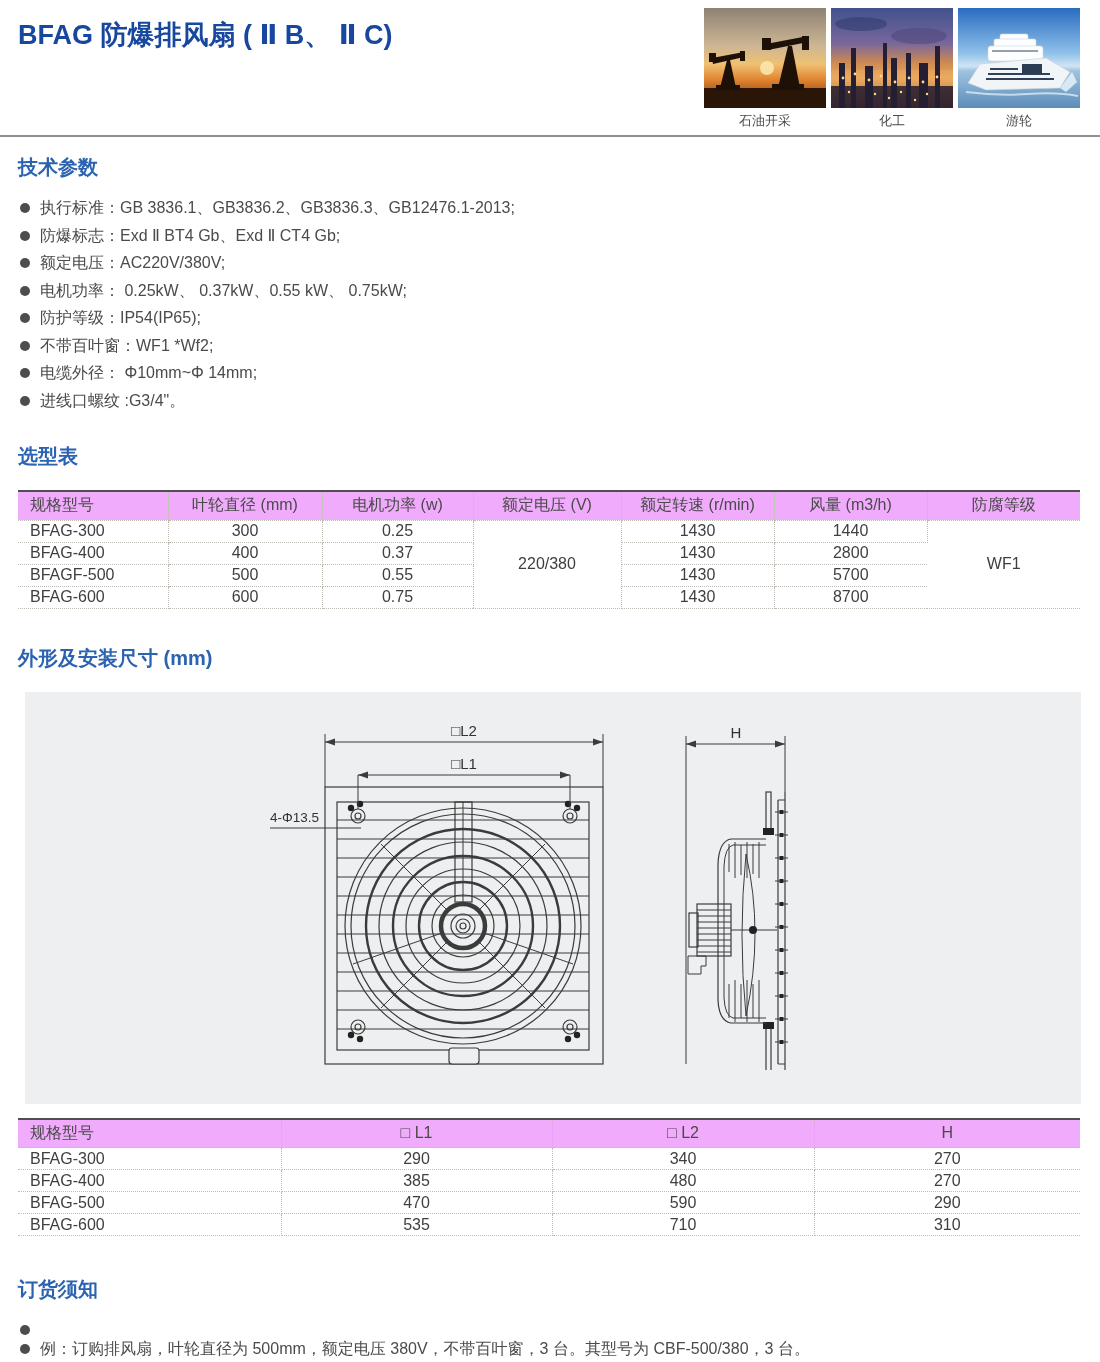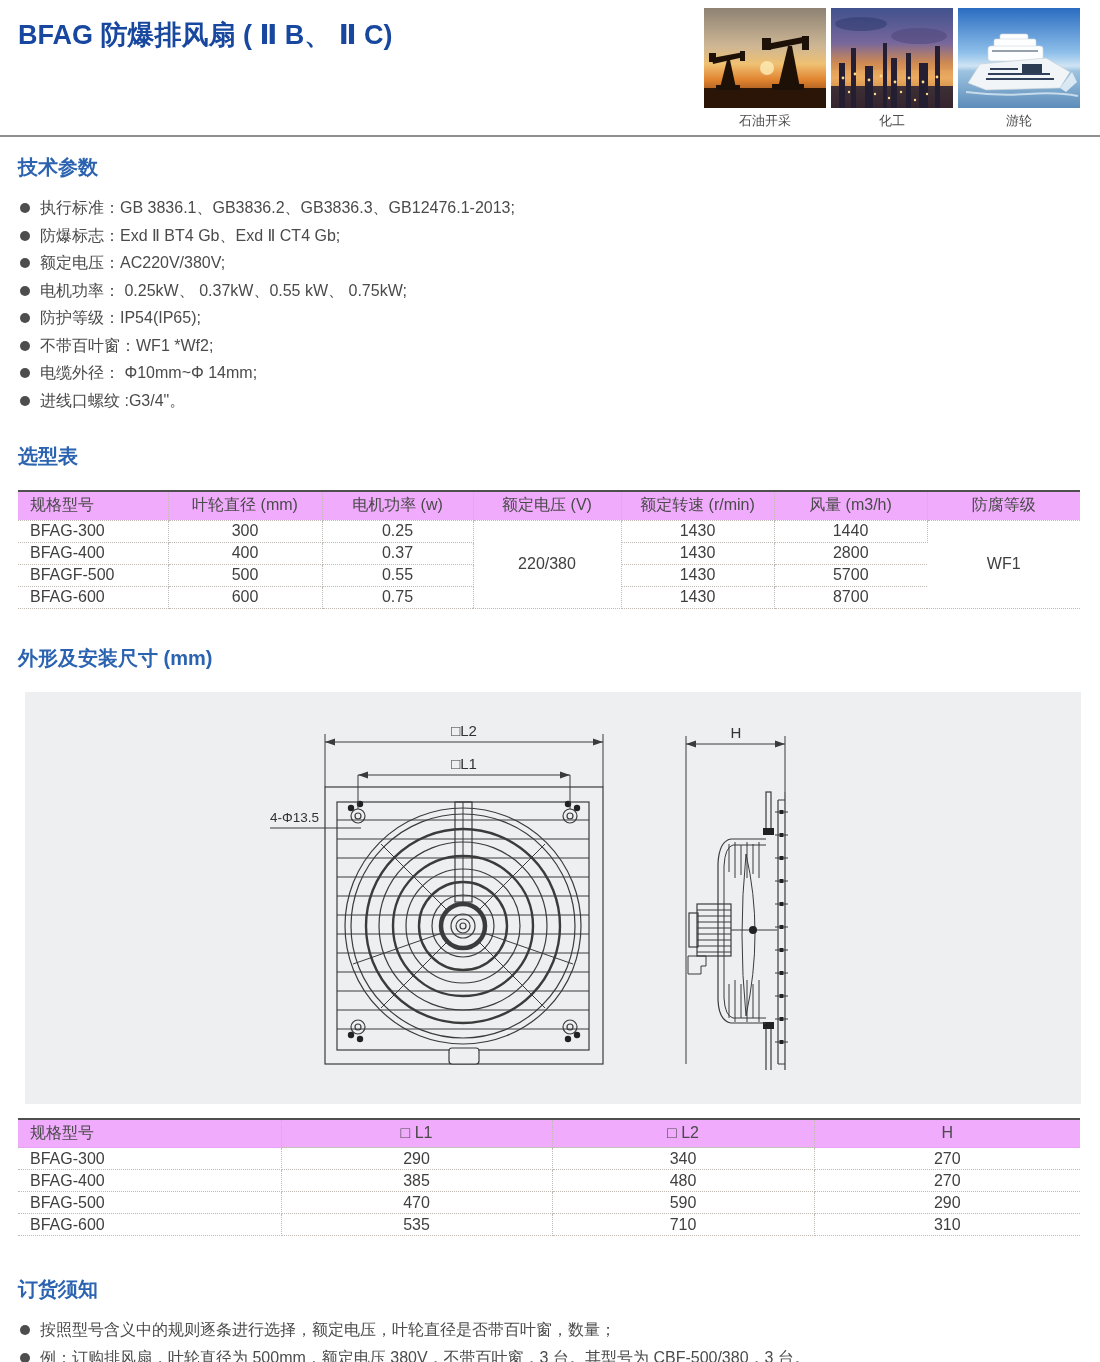--- a/index.html
+++ b/index.html
@@ -410,21 +410,20 @@
         </tr>
       </tbody>
     </table>
   </div>
 
   <div class="section">
     <h3 class="section-title" id="order-title">订货须知</h3>
     <div class="bullets">
       <div class="bullet">
           <span class="dot"></span>
-          <span>按照型号含义中的规则逐条进行选择，额定电压，叶轮直径是否带百叶窗，数量；</span>
         </div>
       <div class="bullet">
           <span class="dot"></span>
           <span>例：订购排风扇，叶轮直径为 500mm，额定电压 380V，不带百叶窗，3 台。其型号为 CBF-500/380，3 台。</span>
         </div>
     </div>
   </div>
 
 </div>
 

